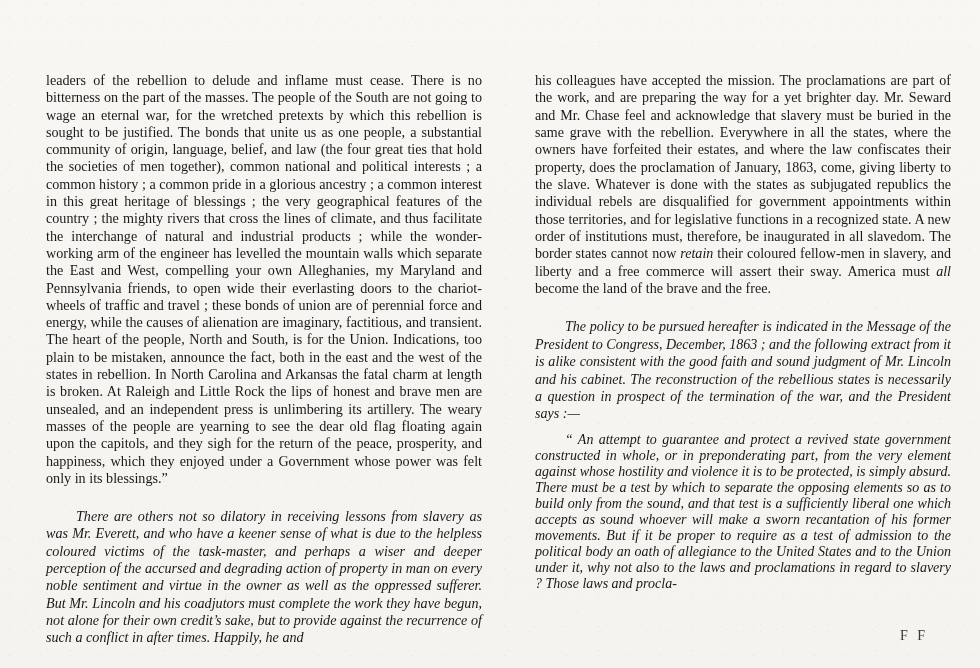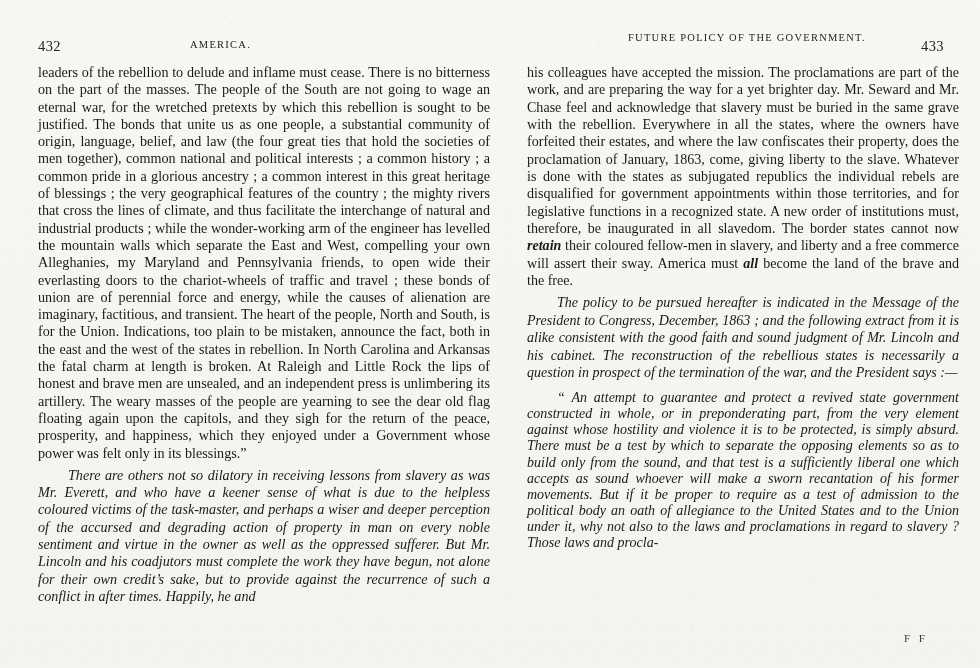--- a/index.html
+++ b/index.html
@@ -86,21 +86,21 @@
   .col-left {
     left: 38px;
     width: 452px;
   }
   .col-right {
     left: 527px;
     width: 432px;
   }
 
   p {
-    margin: 0;
+    margin: 8px;
     text-align: justify;
     text-justify: inter-word;
     font-size: 14.1px;
     line-height: 17.25px;
     color: #191917;
     -webkit-font-smoothing: none;
   }
   .col-left p  { font-size: 14.15px; line-height: 17.3px; }
   .col-right p { font-size: 14.05px; line-height: 17.35px; }
 
@@ -109,48 +109,42 @@
 
   .gap { height: 5px; }
 
   
   .extract p {
     font-size: 14px;
     line-height: 16.1px;
   }
   .extract { margin-top: 9px; }
 
-  em { font-style: italic; font-weight: bold; }
+  em { font-style: italic; }
 
   
   .signature {
     position: absolute;
     right: 52px;
     bottom: 24px;
-    font-size: 11px;
+    font-size: 14px;
     letter-spacing: 3px;
     color: #3a3a36;
   }
 
   
   .page, .page * { text-rendering: optimizeLegibility; }
 </style>
 </head>
 <body>
 
 <div class="page">
 
   <div class="grain"></div>
 
-  <div class="running-head">
-    <span class="folio folio-left">432</span>
-    <span class="head-title head-title-left">AMERICA.</span>
-    <span class="head-title head-title-right">FUTURE POLICY OF THE GOVERNMENT.</span>
-    <span class="folio folio-right">433</span>
-  </div>
 
   <div class="columns">
 
     <div class="col col-left">
       <p class="flush">leaders of the rebellion to delude and inflame must cease. There is no bitterness on the part of the masses. The people of the South are not going to wage an eternal war, for the wretched pretexts by which this rebellion is sought to be justified. The bonds that unite us as one people, a substantial community of origin, language, belief, and law (the four great ties that hold the societies of men together), common national and political interests ; a common history ; a common pride in a glorious ancestry ; a common interest in this great heritage of blessings ; the very geographical features of the country ; the mighty rivers that cross the lines of climate, and thus facilitate the interchange of natural and industrial products ; while the wonder-working arm of the engineer has levelled the mountain walls which separate the East and West, compelling your own Alleghanies, my Maryland and Pennsylvania friends, to open wide their everlasting doors to the chariot-wheels of traffic and travel ; these bonds of union are of perennial force and energy, while the causes of alienation are imaginary, factitious, and transient. The heart of the people, North and South, is for the Union. Indications, too plain to be mistaken, announce the fact, both in the east and the west of the states in rebellion. In North Carolina and Arkansas the fatal charm at length is broken. At Raleigh and Little Rock the lips of honest and brave men are unsealed, and an independent press is unlimbering its artillery. The weary masses of the people are yearning to see the dear old flag floating again upon the capitols, and they sigh for the return of the peace, prosperity, and happiness, which they enjoyed under a Government whose power was felt only in its blessings.”</p>
       <div class="gap"></div>
       <p class="indent">There are others not so dilatory in receiving lessons from slavery as was Mr. Everett, and who have a keener sense of what is due to the helpless coloured victims of the task-master, and perhaps a wiser and deeper perception of the accursed and degrading action of property in man on every noble sentiment and virtue in the owner as well as the oppressed sufferer. But Mr. Lincoln and his coadjutors must complete the work they have begun, not alone for their own credit’s sake, but to provide against the recurrence of such a conflict in after times. Happily, he and</p>
     </div>
 
     <div class="col col-right">

